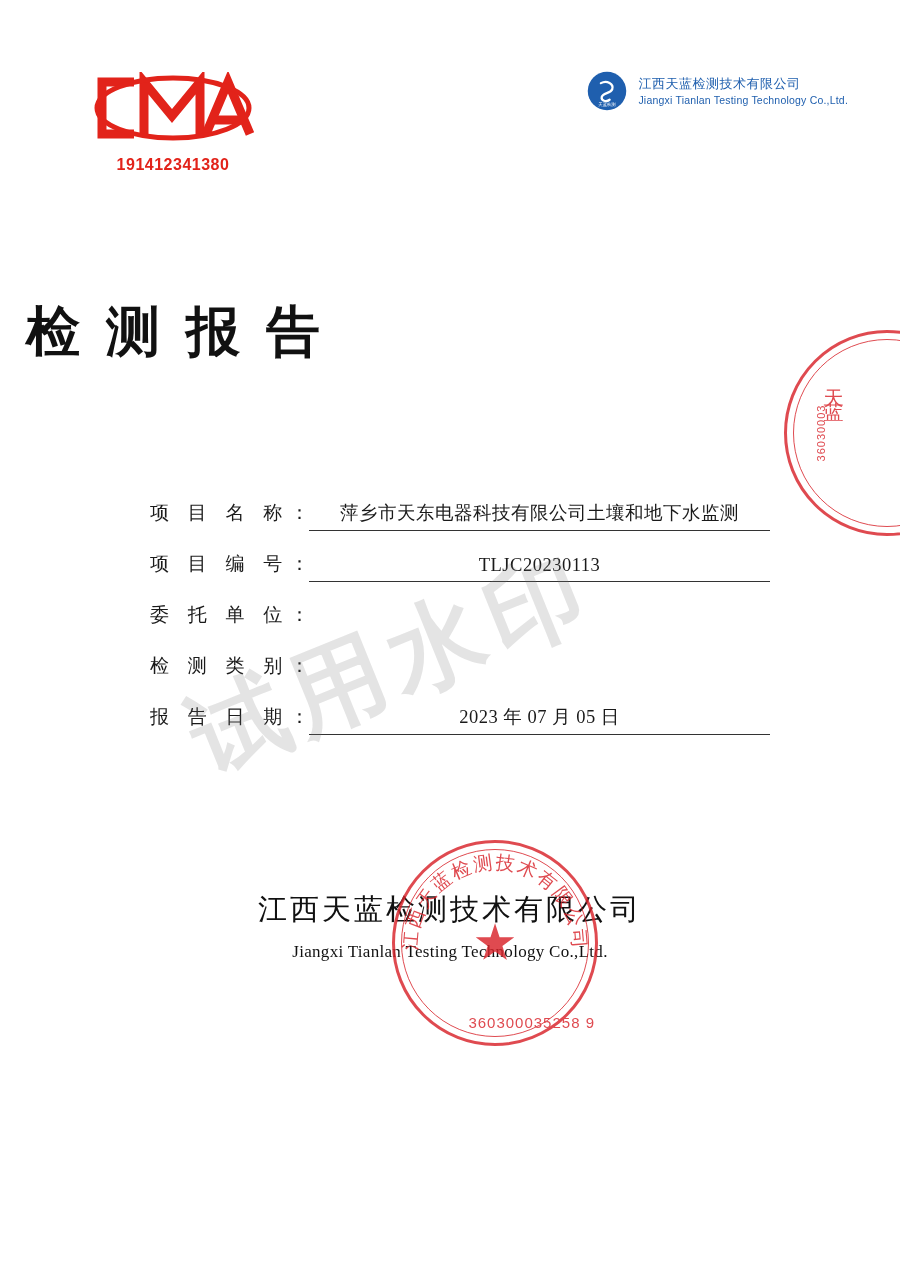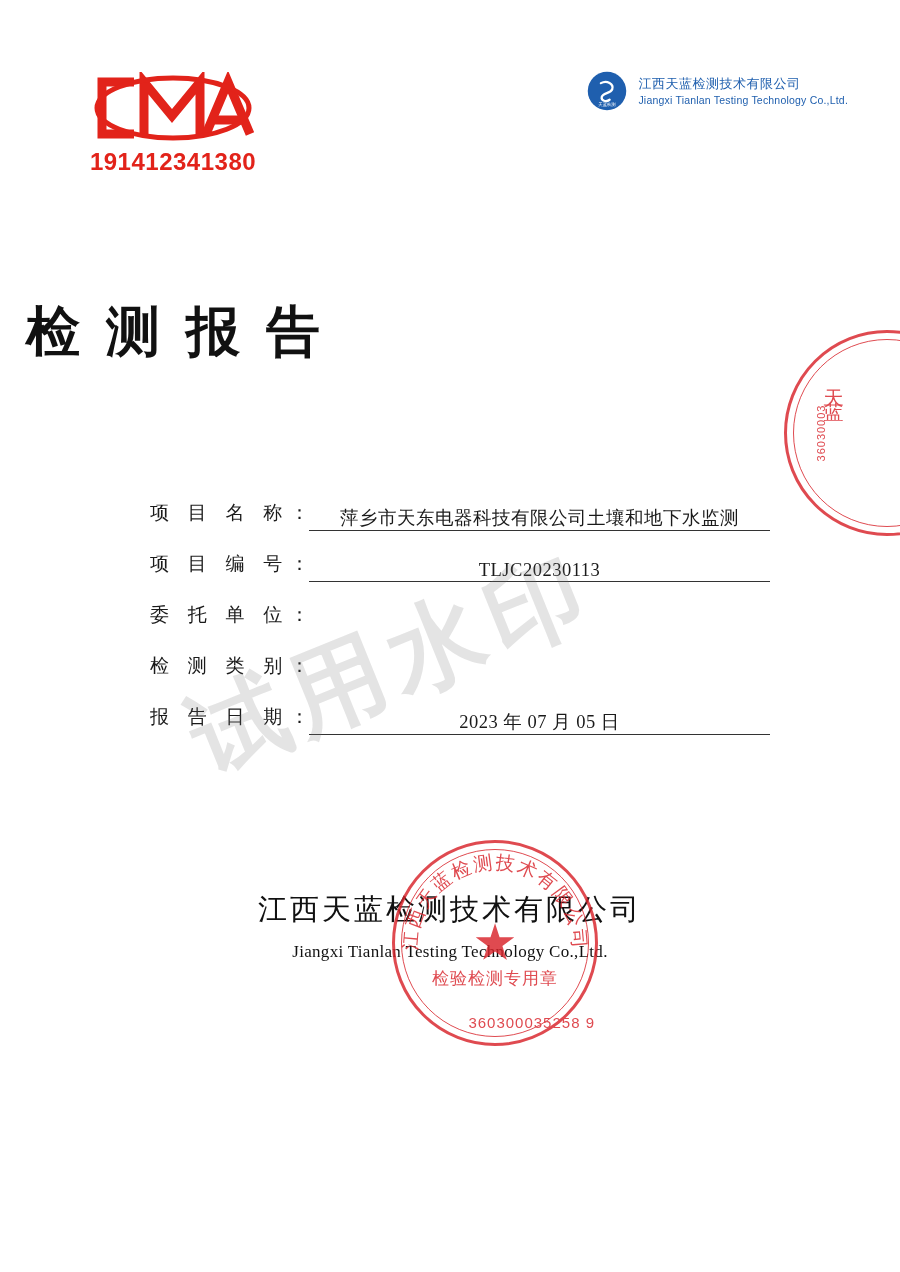--- a/index.html
+++ b/index.html
@@ -20,26 +20,26 @@
   .cma-block {
     position: absolute;
     left: 88px;
     top: 72px;
     width: 170px;
   }
   .cma-logo {
     display: block;
   }
   .cma-number {
-    margin-top: 4px;
+    margin-top: 12px;
     text-align: center;
     color: #e2231a;
     font-family: "Liberation Sans", sans-serif;
     font-weight: bold;
-    font-size: 24px;
+    font-size: 16px;
     letter-spacing: 0.5px;
   }
 
   
   .company-header {
     position: absolute;
     right: 52px;
     top: 70px;
     display: flex;
     align-items: center;
@@ -106,20 +106,21 @@
   .field-colon {
     flex: 0 0 12px;
     font-size: 19px;
     padding-bottom: 5px;
   }
   .field-value {
     flex: 1 1 auto;
     border-bottom: 1px solid #333;
     text-align: center;
     font-size: 18.5px;
+    padding-bottom: 5px;
     letter-spacing: 0.5px;
     white-space: nowrap;
     overflow: hidden;
   }
 
   
   .footer-company {
     position: absolute;
     top: 890px;
     left: 0;
@@ -329,21 +330,20 @@
   <div class="inner-ring"></div>
   <svg class="seal-arc" viewBox="0 0 200 200">
     <defs>
       <path id="arcTop" d="M 22 104 A 78 78 0 0 1 178 104"></path>
     </defs>
     <text>
       <textPath href="#arcTop" startOffset="50%" text-anchor="middle">江西天蓝检测技术有限公司</textPath>
     </text>
   </svg>
   <div class="seal-star">★</div>
-  <div class="seal-center-text">检验检测专用章</div>
   <div class="seal-bottom-code">360300035258 9</div>
 </div>
 
 <div class="seal seal-edge">
   <div class="inner-ring"></div>
   <div class="edge-code">36030003</div>
   <div class="edge-cn">天 蓝</div>
 </div>
 
 </body></html>

